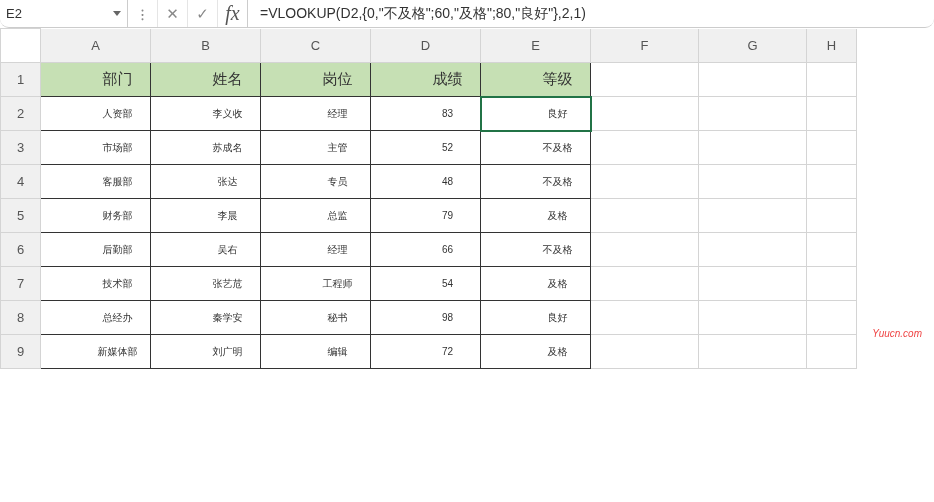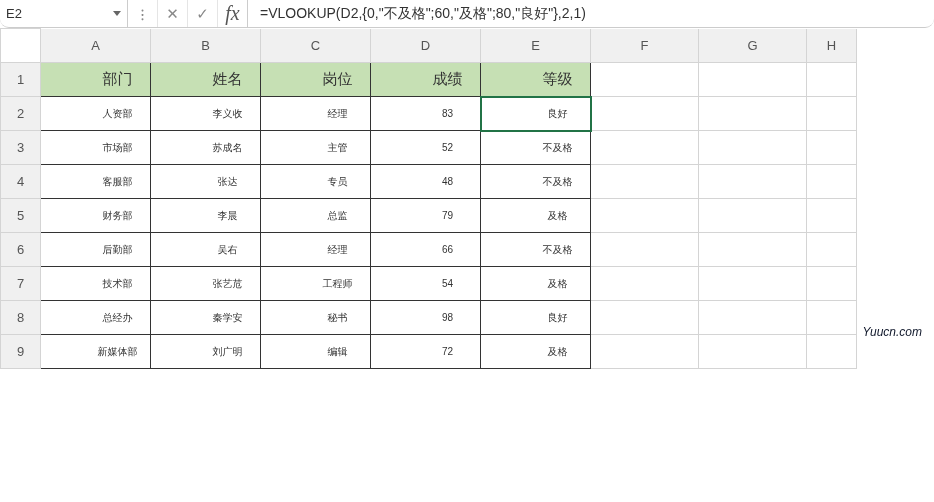--- a/index.html
+++ b/index.html
@@ -36,21 +36,21 @@
     
     .active-cell { outline: 2px solid #217346; outline-offset: -1px; position: relative; z-index: 2; background: #fff !important; }
     
     .range-border-left { border-left: 1px solid #217346 !important; font-family: Liberation Mono, monospace; }
     .range-border-right { border-right: 1px solid #217346 !important; }
     .range-border-bottom { border-bottom: 1px solid #217346 !important; }
     
     
     .thick { border: 1px solid #333 !important; padding-left: 44px; }
     
-    .watermark { position: absolute; right: 12px; bottom: 30px; color: #0f172a; font-family: Arial; font-size: 12px; font-style: italic; pointer-events: none; }
+    .watermark { position: absolute; right: 12px; bottom: 30px; color: #ef4444; font-family: Arial; font-size: 10px; font-style: italic; pointer-events: none; }
   </style>
 </head>
 <body>
 
 <div class="formula-bar">
   <div class="name-box">
     <span class="name-box-text">E2</span>
     <span class="name-box-dd"></span>
   </div>
   <div class="fb-btns">

